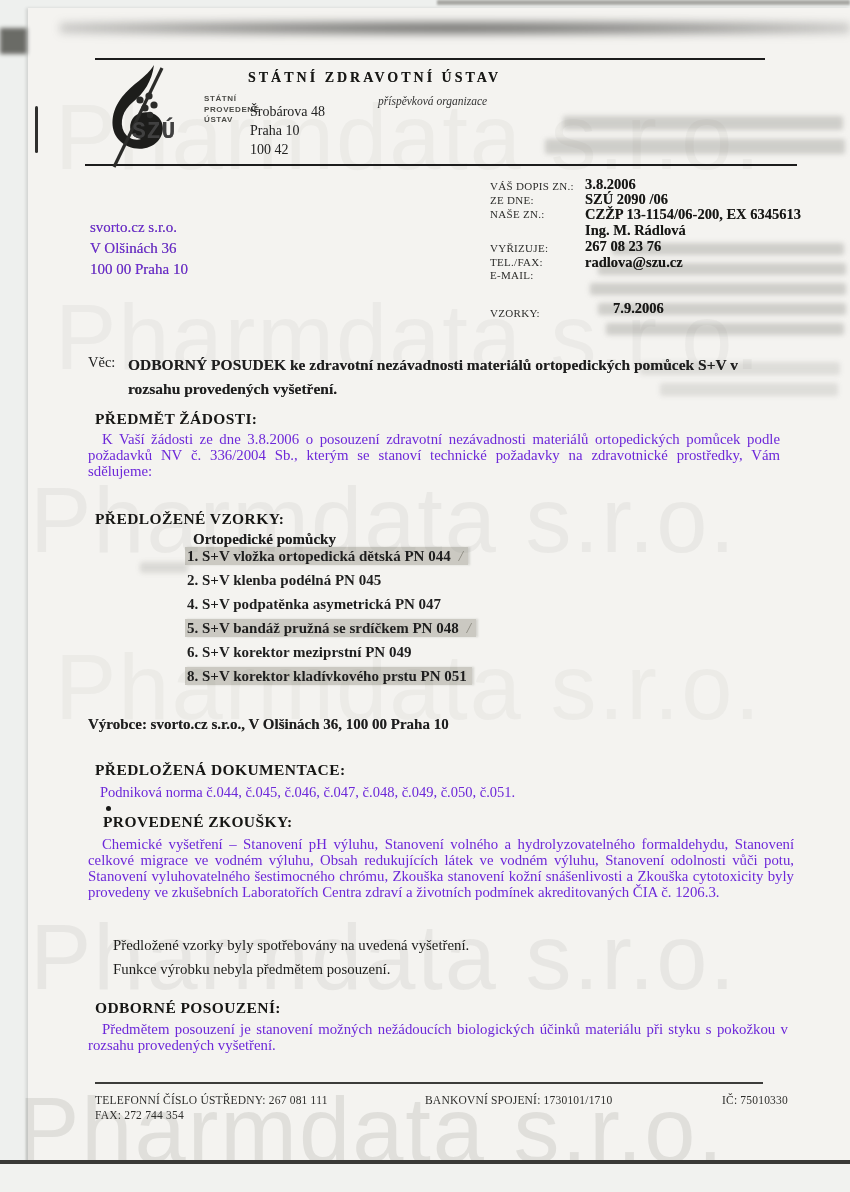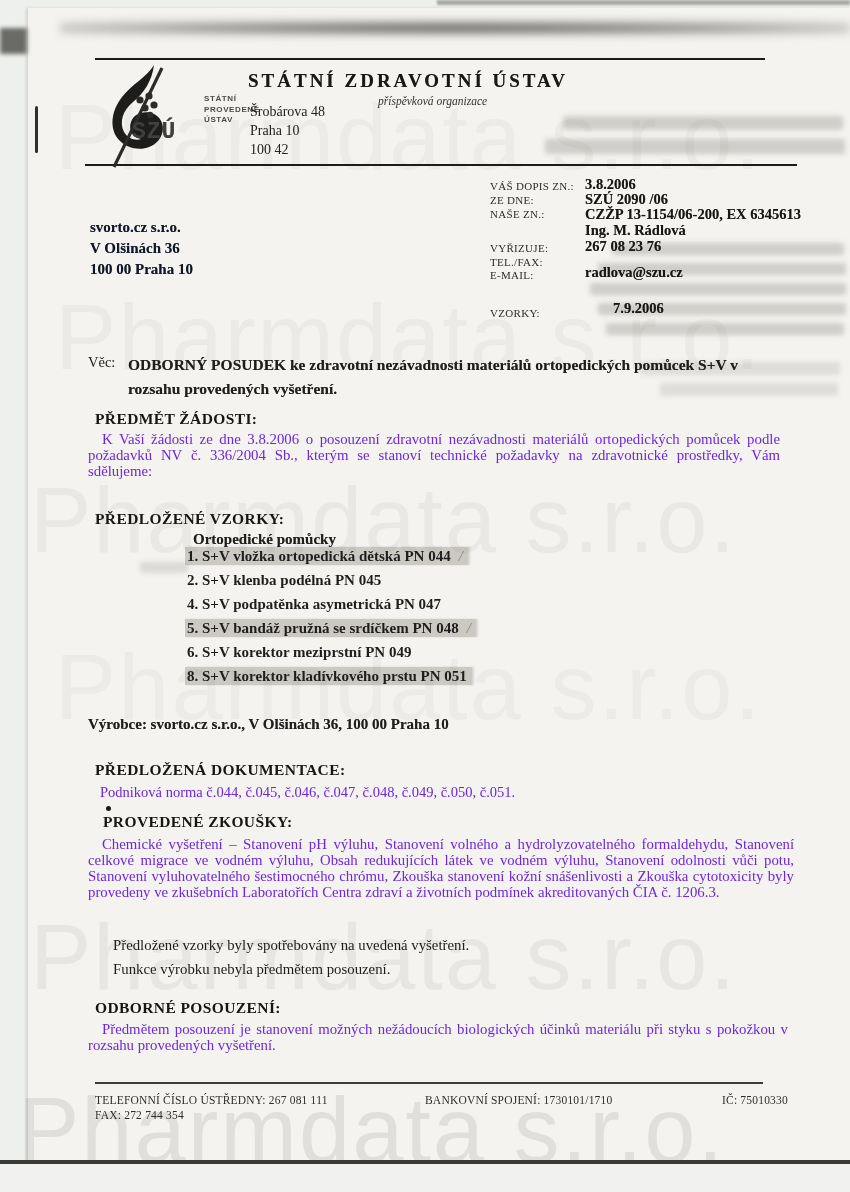--- a/index.html
+++ b/index.html
@@ -17,28 +17,28 @@
   .watermark{position:absolute;font-family:"Liberation Sans",sans-serif;font-size:92px;font-weight:400;color:#6c6c64;white-space:nowrap;letter-spacing:2px;pointer-events:none;}
   
   .rule{position:absolute;background:#1c1c1c;height:2px;}
   .rule1{left:95px;top:58px;width:670px;}
   .rule2{left:85px;top:164px;width:712px;height:2px;}
   .rule3{left:95px;top:1082px;width:668px;height:1.6px;background:#3c3c3a;}
   
   .logo-wrap{position:absolute;left:92px;top:64px;width:155px;height:105px;}
   .logo-side{position:absolute;left:112px;top:30px;font-family:"Liberation Sans",sans-serif;font-size:8px;line-height:10.5px;letter-spacing:.6px;color:#4a4a46;font-weight:700;}
   .logo-abbr{position:absolute;left:40px;top:55px;font-family:Liberation Mono, monospace;font-size:23px;font-weight:700;color:#404040;letter-spacing:1px;}
-  .org-name{position:absolute;left:248px;top:70px;font-size:19px;font-weight:700;letter-spacing:3px;color:#181816;}
+  .org-name{position:absolute;left:248px;top:70px;font-size:14px;font-weight:700;letter-spacing:3px;color:#181816;}
   .org-type{position:absolute;left:378px;top:95px;font-style:italic;font-size:11.5px;color:#333;}
   .org-addr{position:absolute;left:250px;top:102px;font-size:14px;line-height:19px;color:#222;}
   
   .ref-label{position:absolute;left:490px;font-size:11px;letter-spacing:.3px;color:#2c2c2a;font-family:"Liberation Serif",serif;}
   .ref-value{position:absolute;left:585px;font-size:14.5px;font-weight:700;color:#171715;white-space:nowrap;}
   
-  .recipient{position:absolute;left:90px;top:217px;font-size:15px;font-weight:700;line-height:21px;color:#0f172a;}
+  .recipient{position:absolute;left:90px;top:217px;font-size:15px;font-weight:400;line-height:21px;color:#6d28d9;}
   
   .subject{position:absolute;left:88px;top:353px;width:690px;display:flex;}
   .subject .lab{font-size:14.5px;flex:0 0 40px;padding-top:1px;}
   .subject .txt{font-size:15.5px;font-weight:700;line-height:24px;width:648px;}
   
   .h1{position:absolute;font-size:15.5px;font-weight:700;letter-spacing:.4px;color:#161614;}
   .body-par{position:absolute;font-size:14.8px;line-height:16px;text-align:justify;color:#6d28d9;}
   .indent{text-indent:14px;}
   .vz-sub{position:absolute;left:193px;top:531px;font-size:15px;font-weight:700;}
   .vz-list{position:absolute;left:185px;top:548px;list-style:none;margin:0;padding:0;}
@@ -118,21 +118,21 @@
 <div class="ref-label" style="top:242px;">VYŘIZUJE:</div>
 <div class="ref-label" style="top:256px;">TEL./FAX:</div>
 <div class="ref-label" style="top:269px;">E-MAIL:</div>
 <div class="ref-label" style="top:307px;">VZORKY:</div>
 
 <div class="ref-value scan-text" style="top:176px;">3.8.2006</div>
 <div class="ref-value scan-text" style="top:191px;">SZÚ 2090 /06</div>
 <div class="ref-value scan-text" style="top:206px;">CZŽP 13-1154/06-200, EX 6345613</div>
 <div class="ref-value scan-text" style="top:222px;">Ing. M. Rádlová</div>
 <div class="ref-value scan-text" style="top:238px;">267 08 23 76</div>
-<div class="ref-value scan-text" style="top:264px;">radlova@szu.cz</div>
+<div class="ref-value scan-text" style="top:254px;">radlova@szu.cz</div>
 <div class="ref-value scan-text" style="top:300px;margin-left:28px;">7.9.2006</div>
 
 <div class="recipient scan-text">
   <div>svorto.cz  s.r.o.</div>
   <div>V Olšinách 36</div>
   <div>100 00 Praha 10</div>
 </div>
 
 <div class="subject">
   <div class="lab">Věc:</div>

